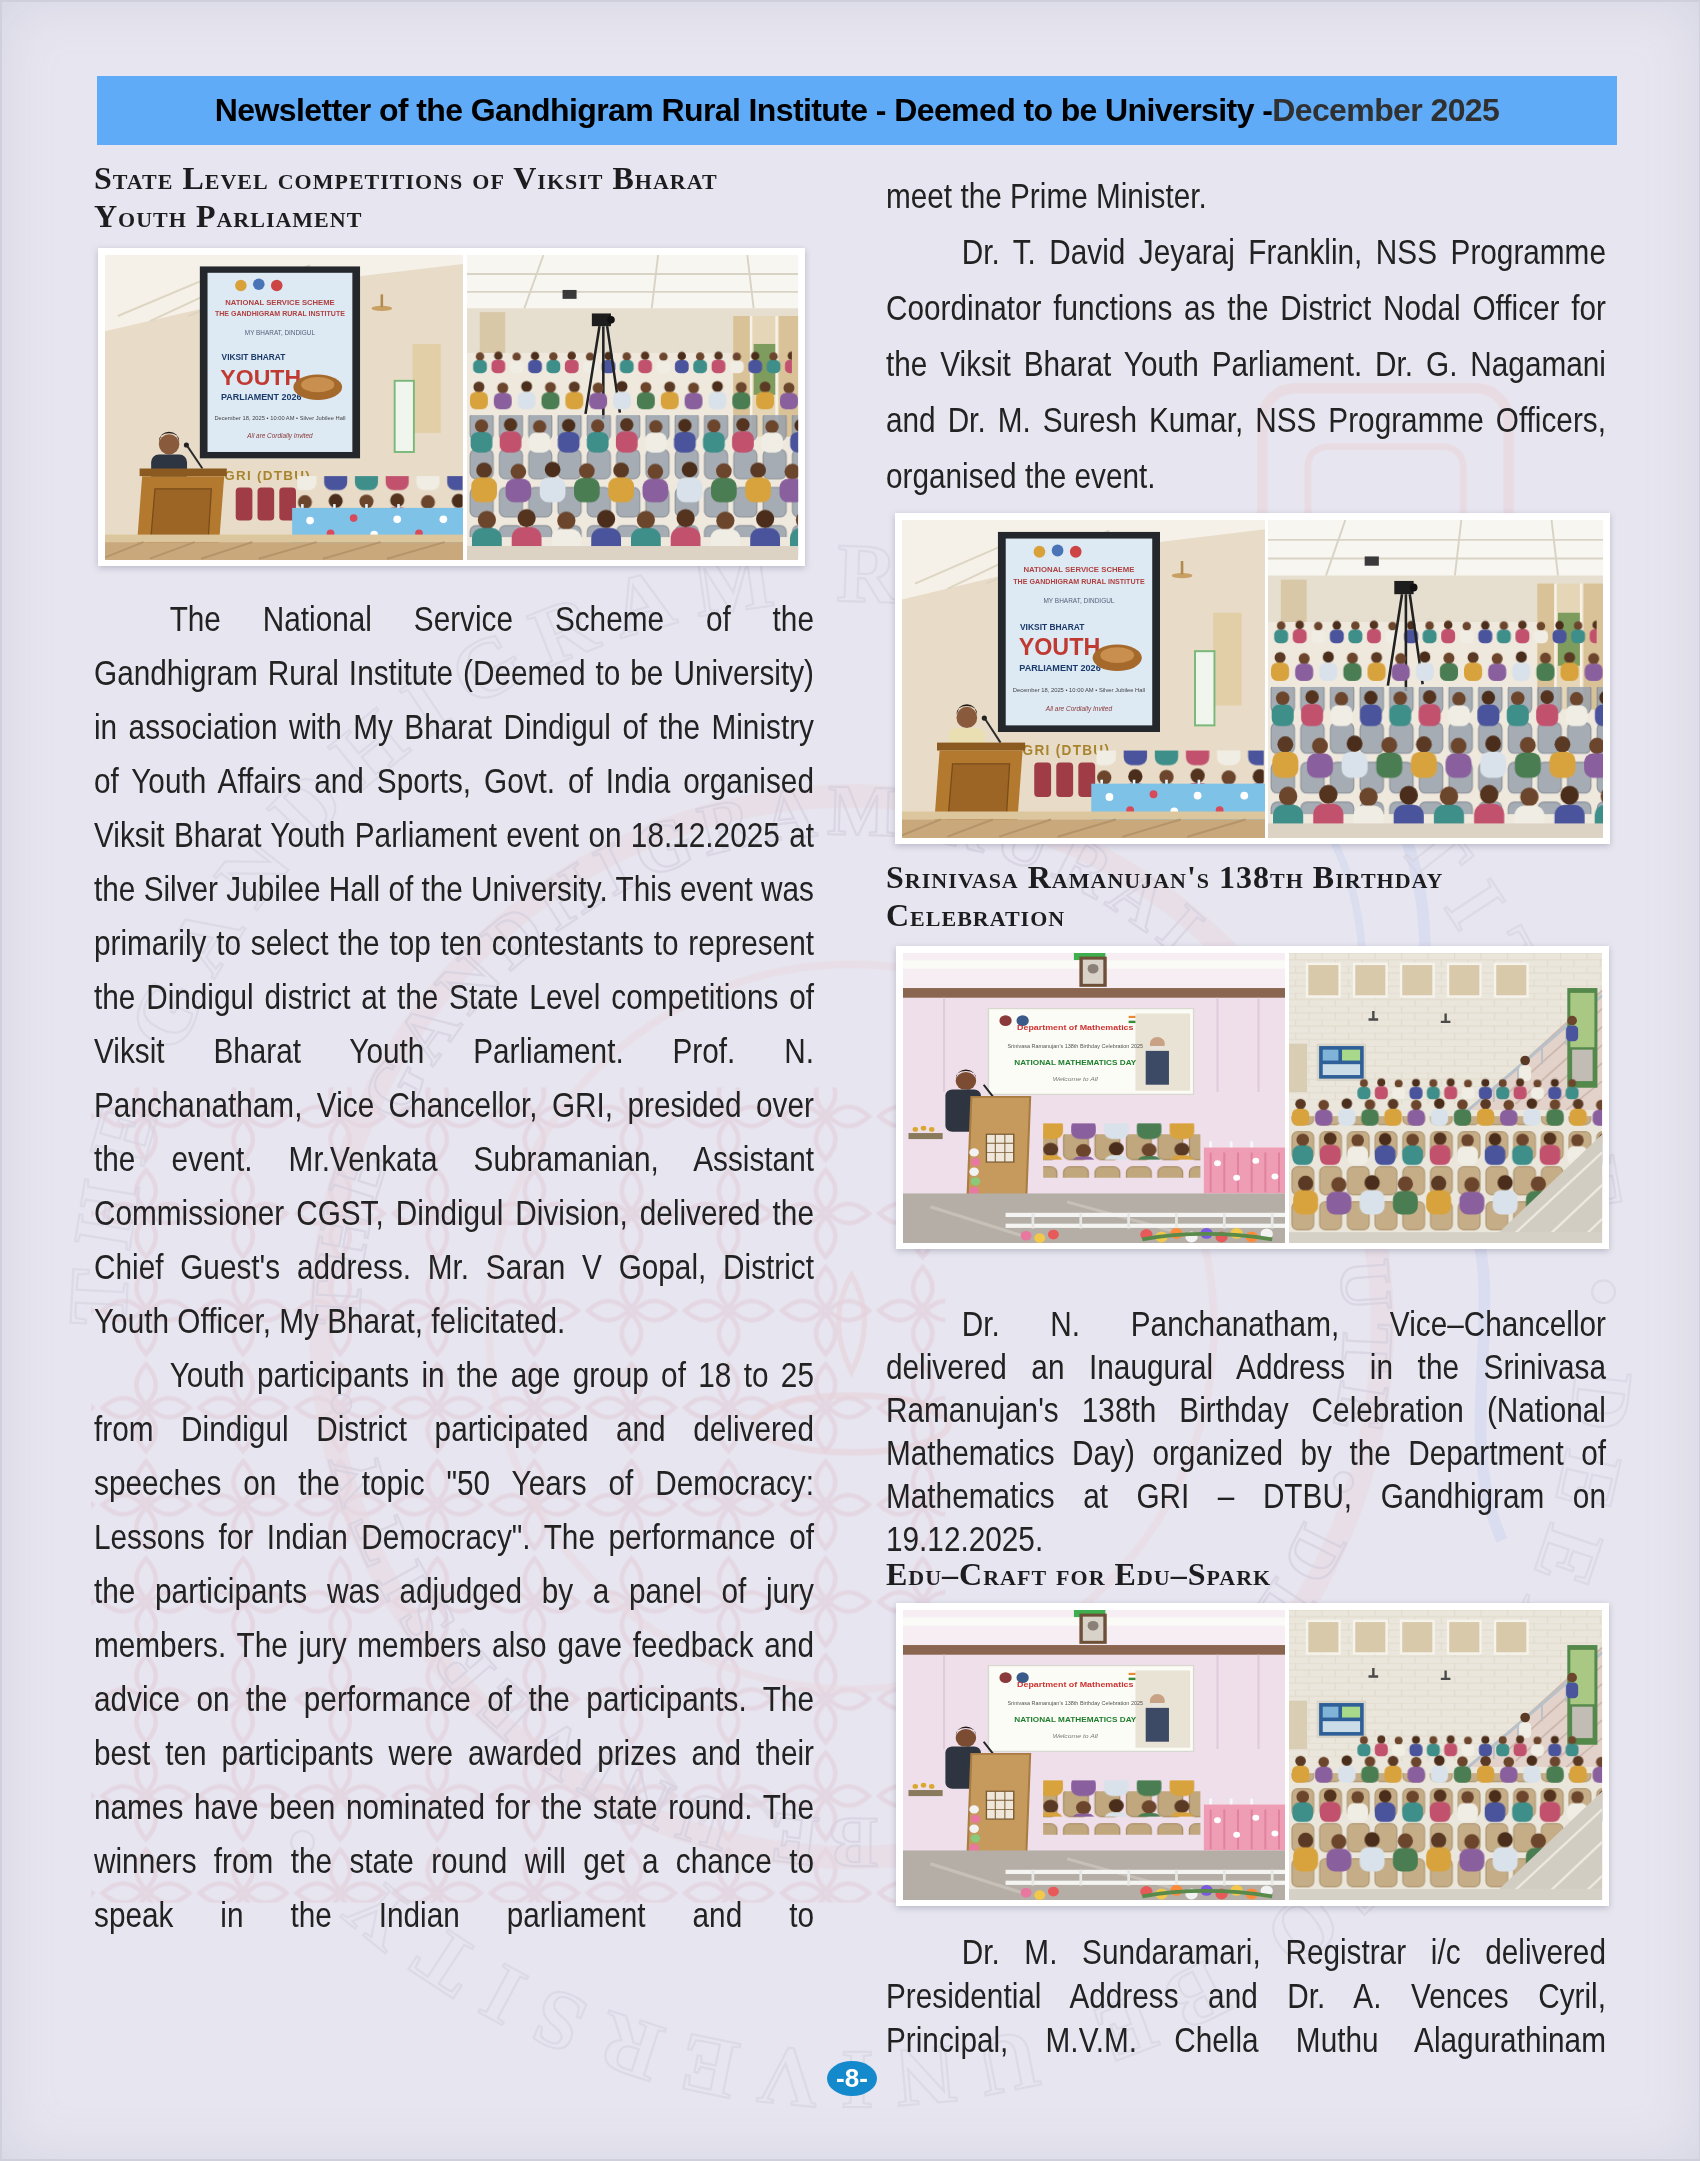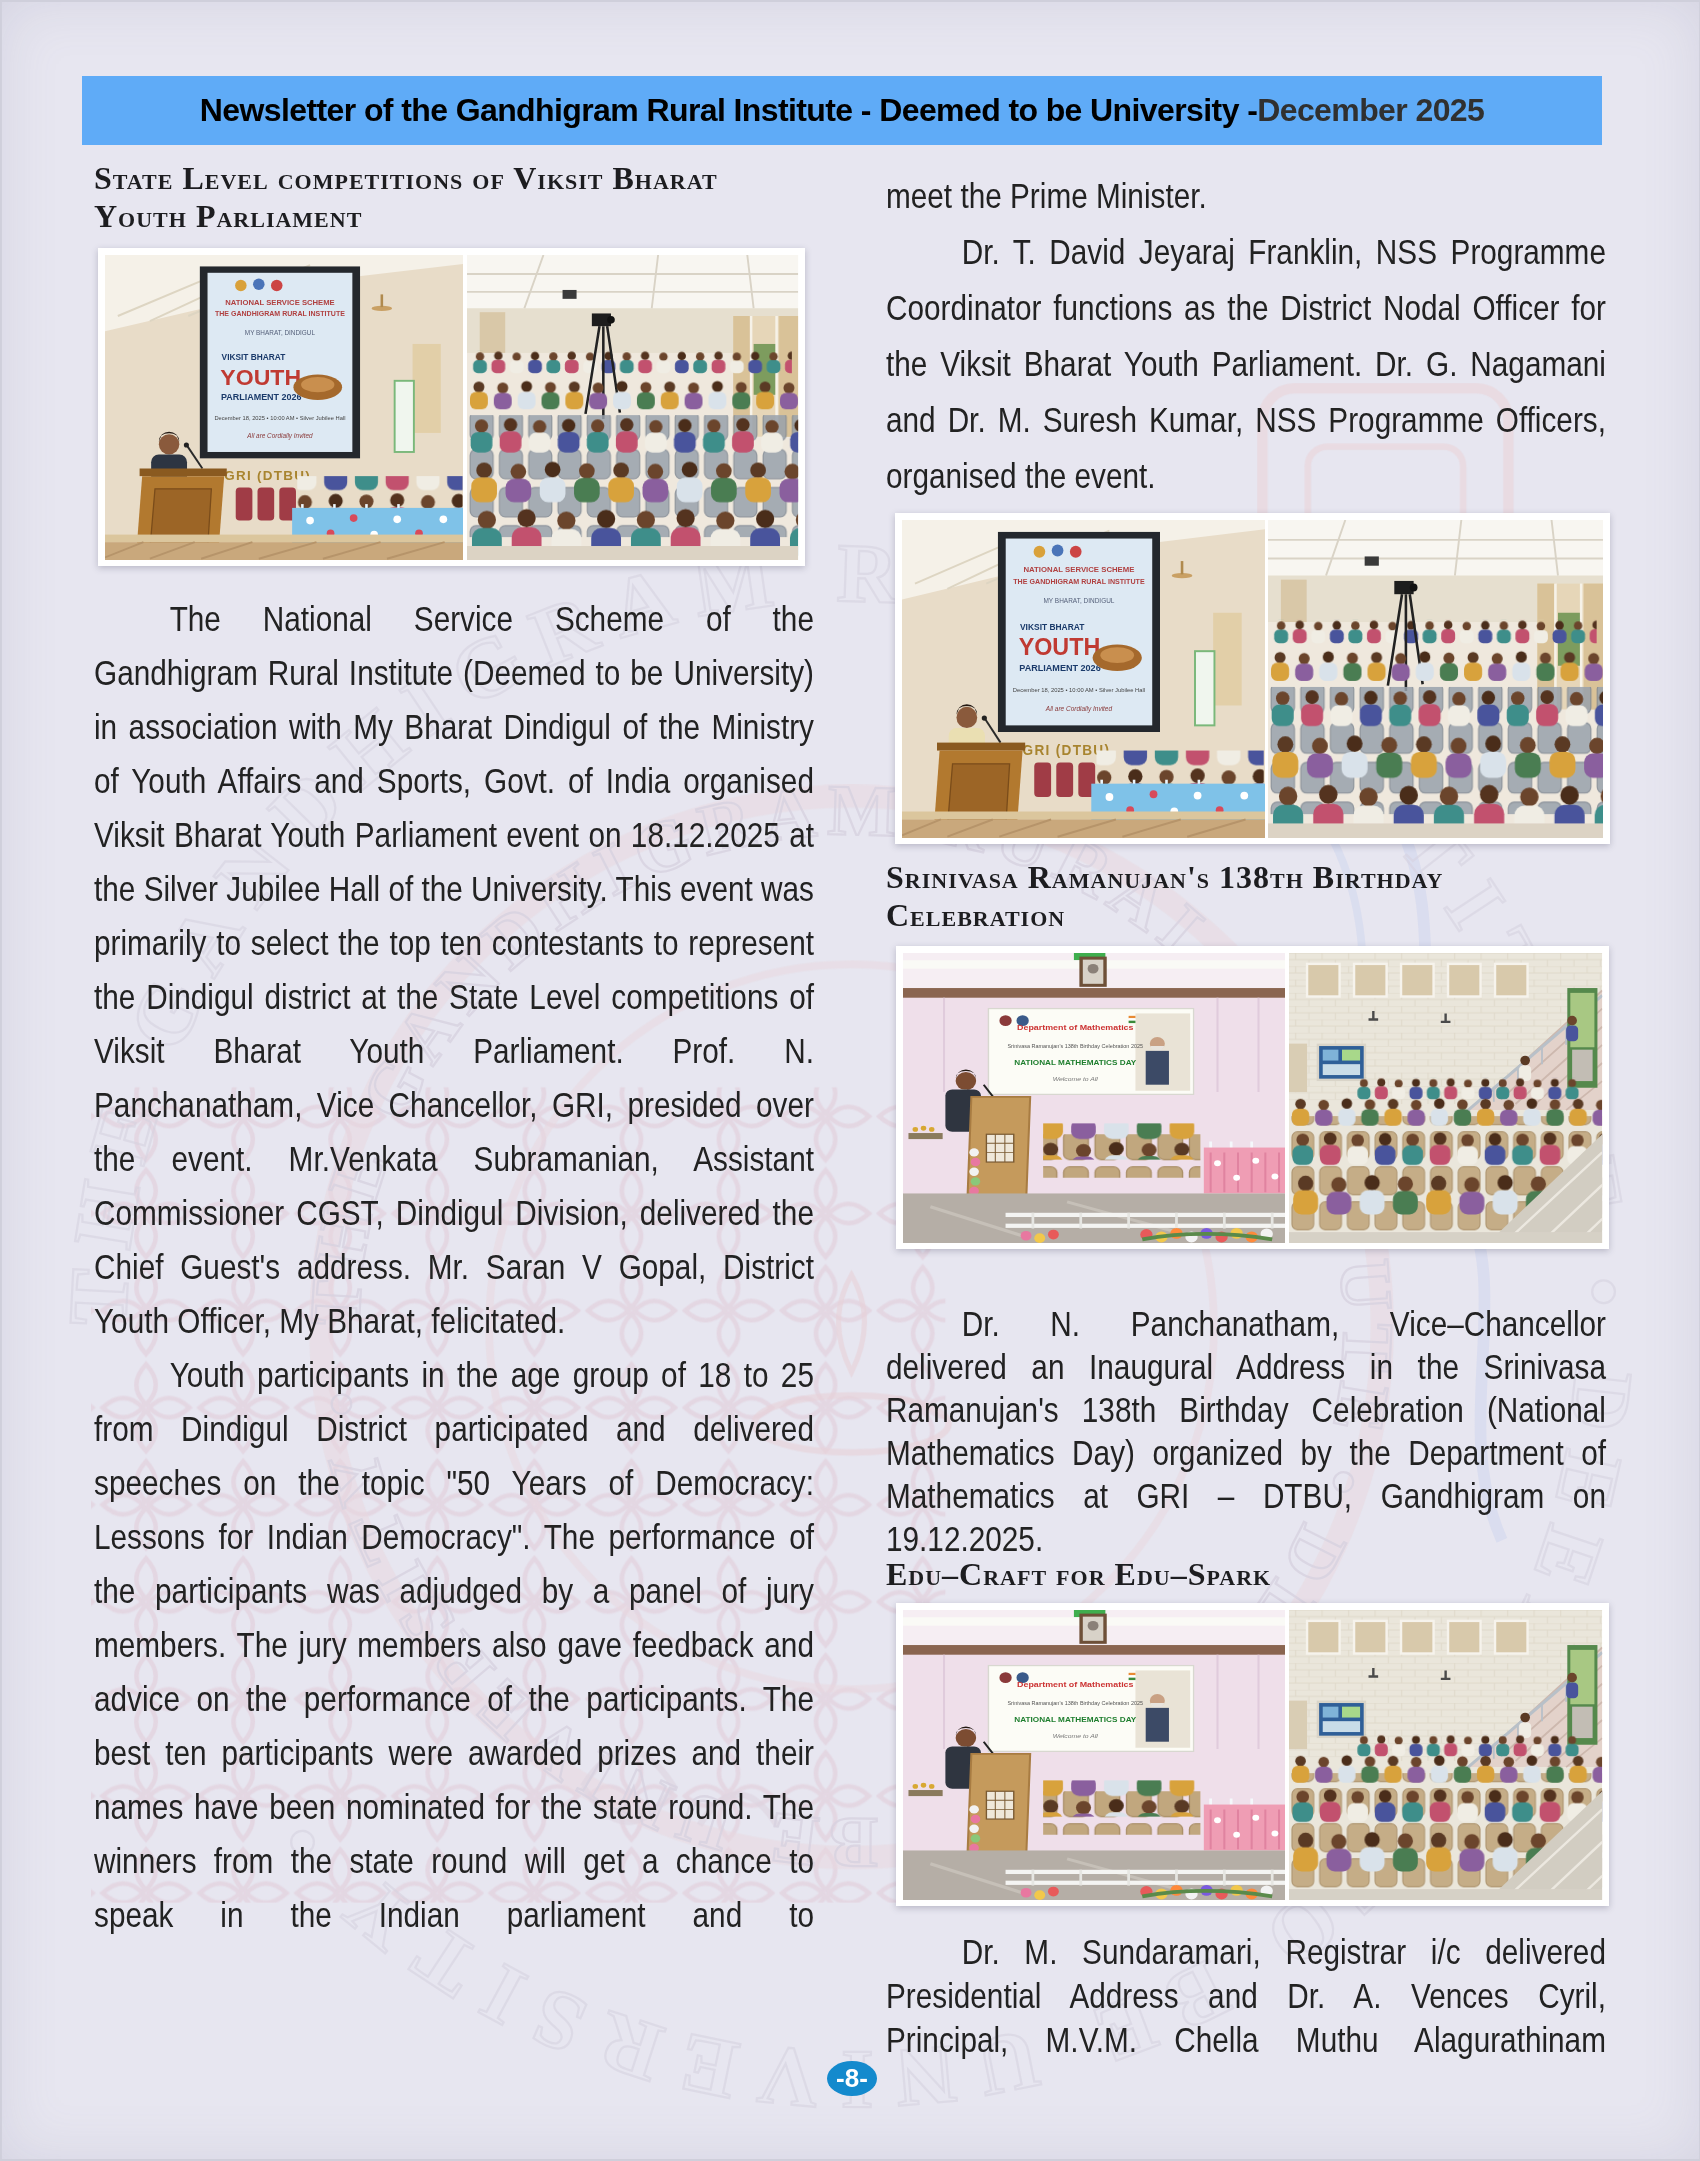--- a/index.html
+++ b/index.html
@@ -1,20 +1,20 @@
 <!DOCTYPE html>
 <html style="font-size:10.4px"><head>
 <meta charset="utf-8">
 <style>
   html,body{margin:0;padding:0;background:#d4d4e0;}
   .page{position:relative;width:1701px;height:2161px;background:#e7e6f0;overflow:hidden;
         font-family:"Liberation Sans",sans-serif;
         box-shadow:inset 0 0 0 1.9px #cfcfdb, inset 0 0 58px rgba(110,110,150,.16);}
   .watermark{position:absolute;left:0;top:0;z-index:0;pointer-events:none;}
-  .banner{position:absolute;left:82px;top:76px;width:1520px;height:69px;background:#5fabf7;
+  .banner{position:absolute;left:97px;top:76px;width:1520px;height:69px;background:#5fabf7;
           z-index:2;display:flex;align-items:center;justify-content:center;white-space:nowrap;
           font-weight:bold;font-size:32px;letter-spacing:-0.6px;color:#000;}
   .banner .issue{color:#303030;}
   .headline{position:absolute;z-index:2;margin:0;font-family:"Liberation Serif",serif;
             font-variant:small-caps;font-weight:bold;color:#1d1d20;text-align:left;
             font-size:32px;line-height:38px;letter-spacing:1px;}
   #h1{left:94px;top:159px;width:720px;}
   #h2{left:886px;top:858px;width:720px;}
   #h3{left:886px;top:1555px;width:720px;}
   .textblock{position:absolute;z-index:2;color:#222;font-size:35px;width:847px;

